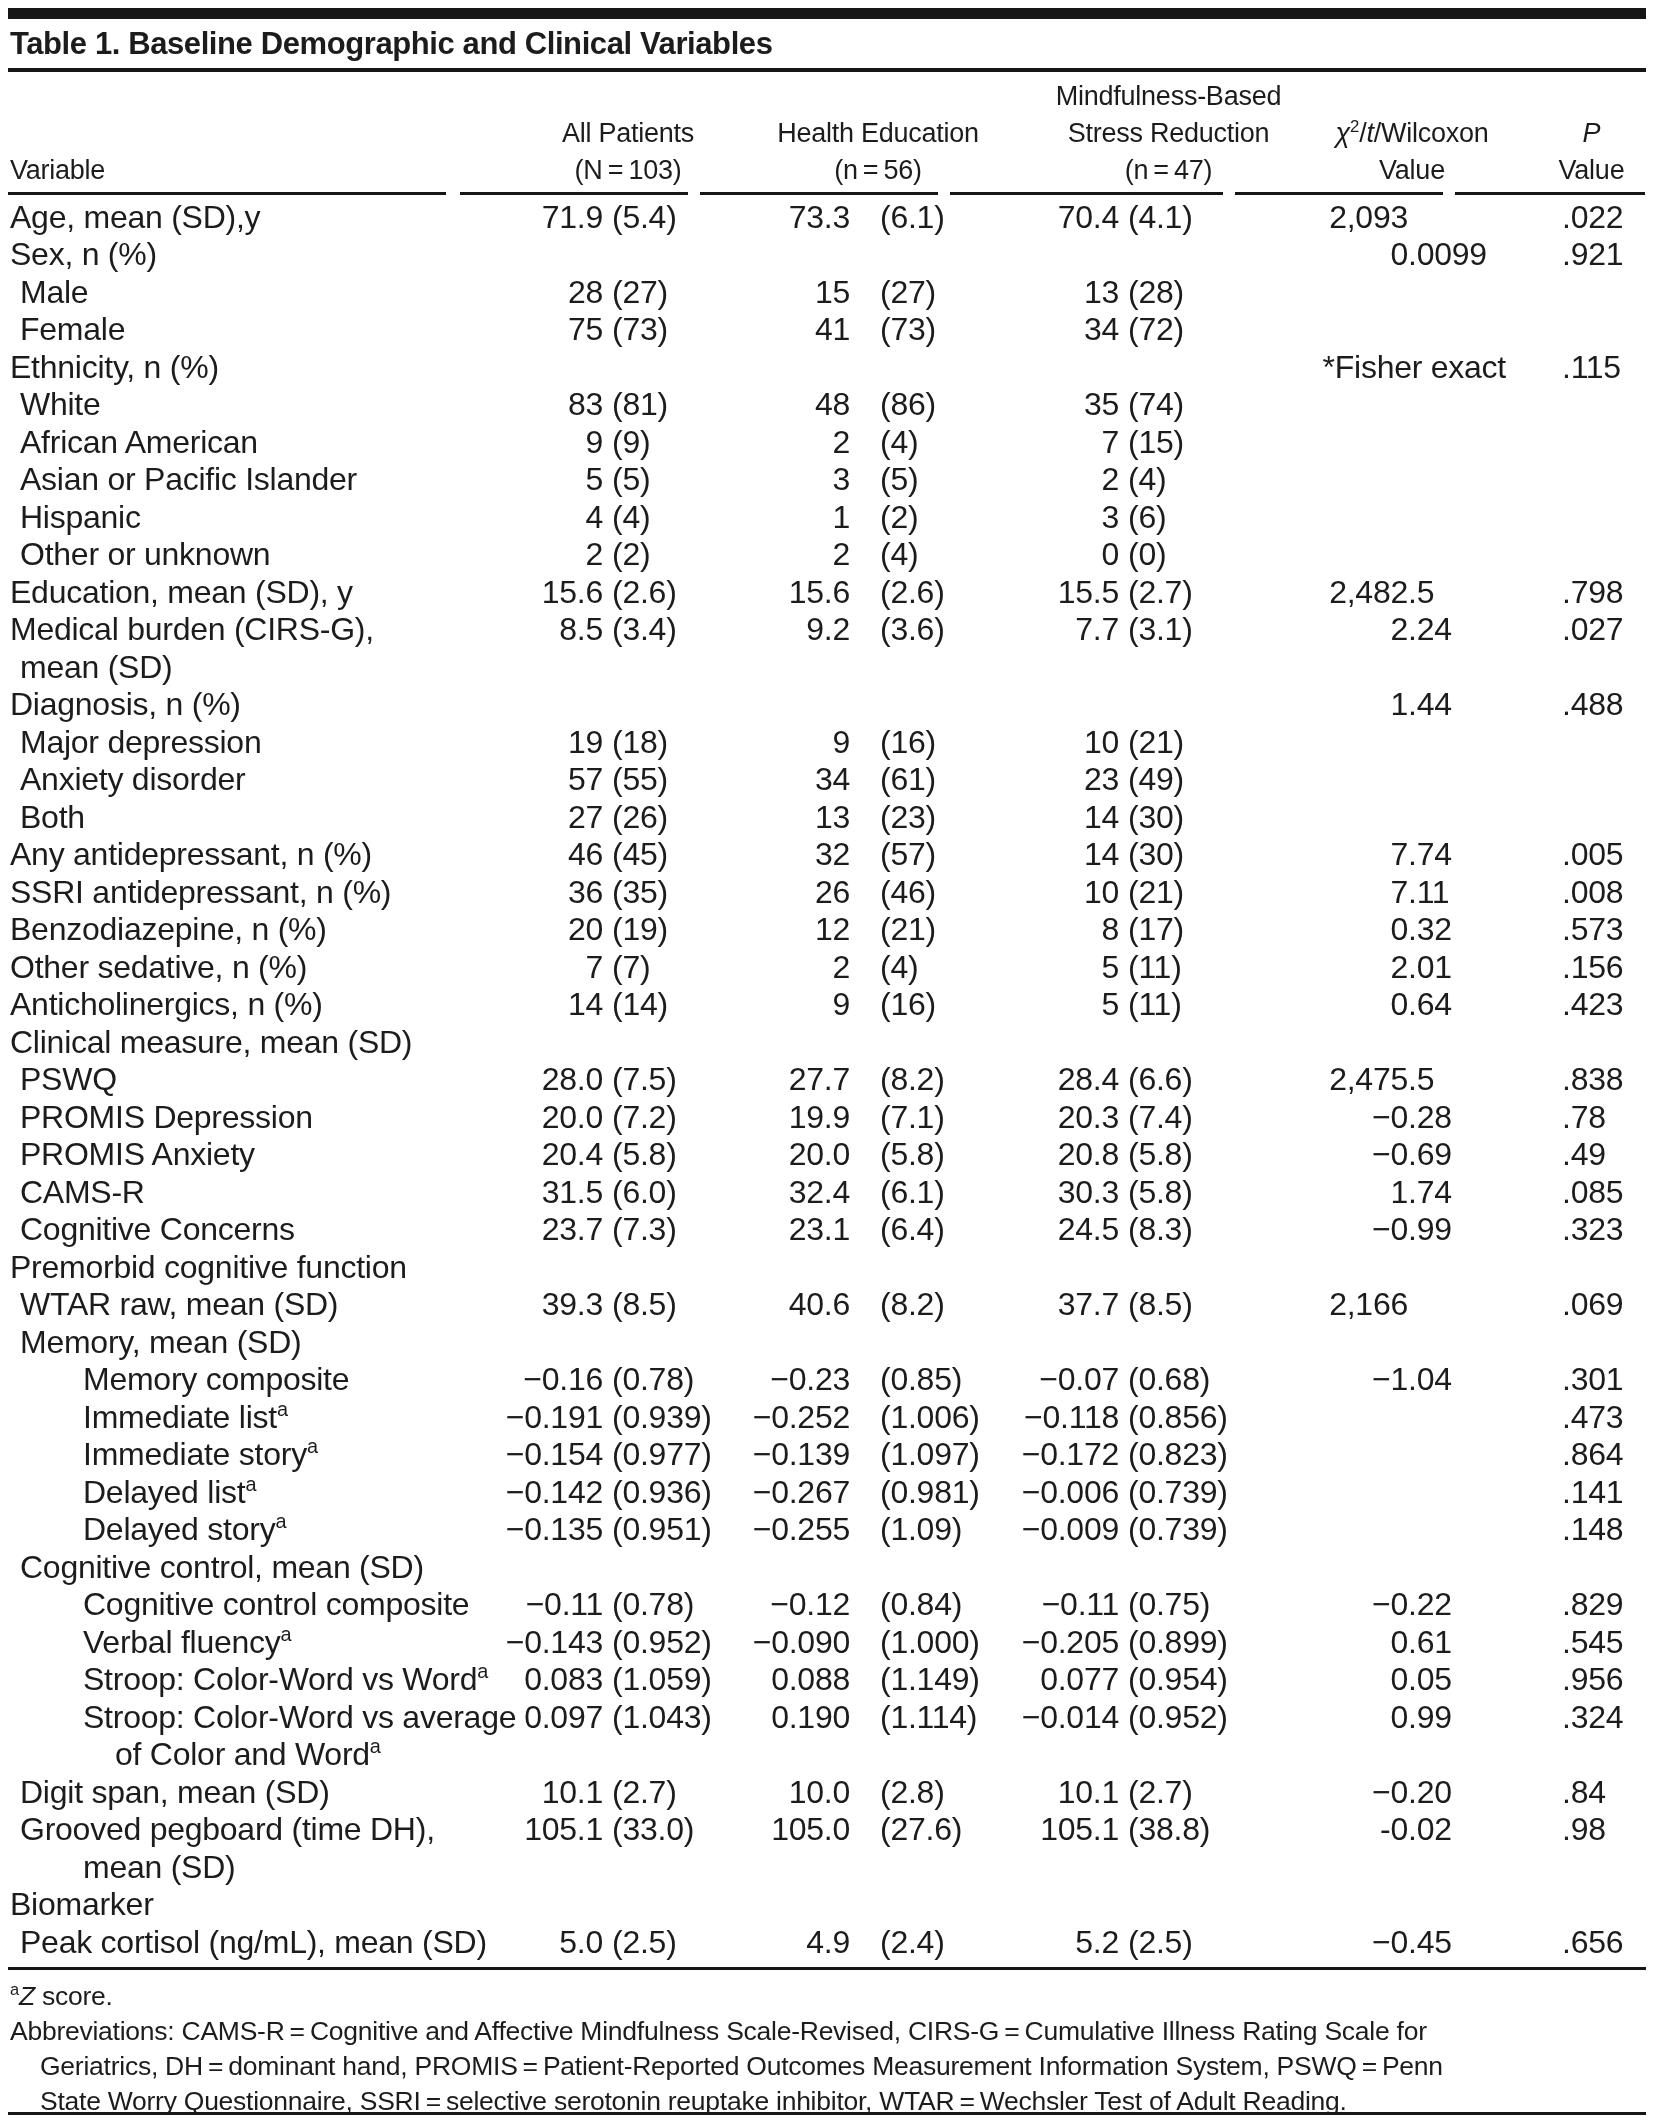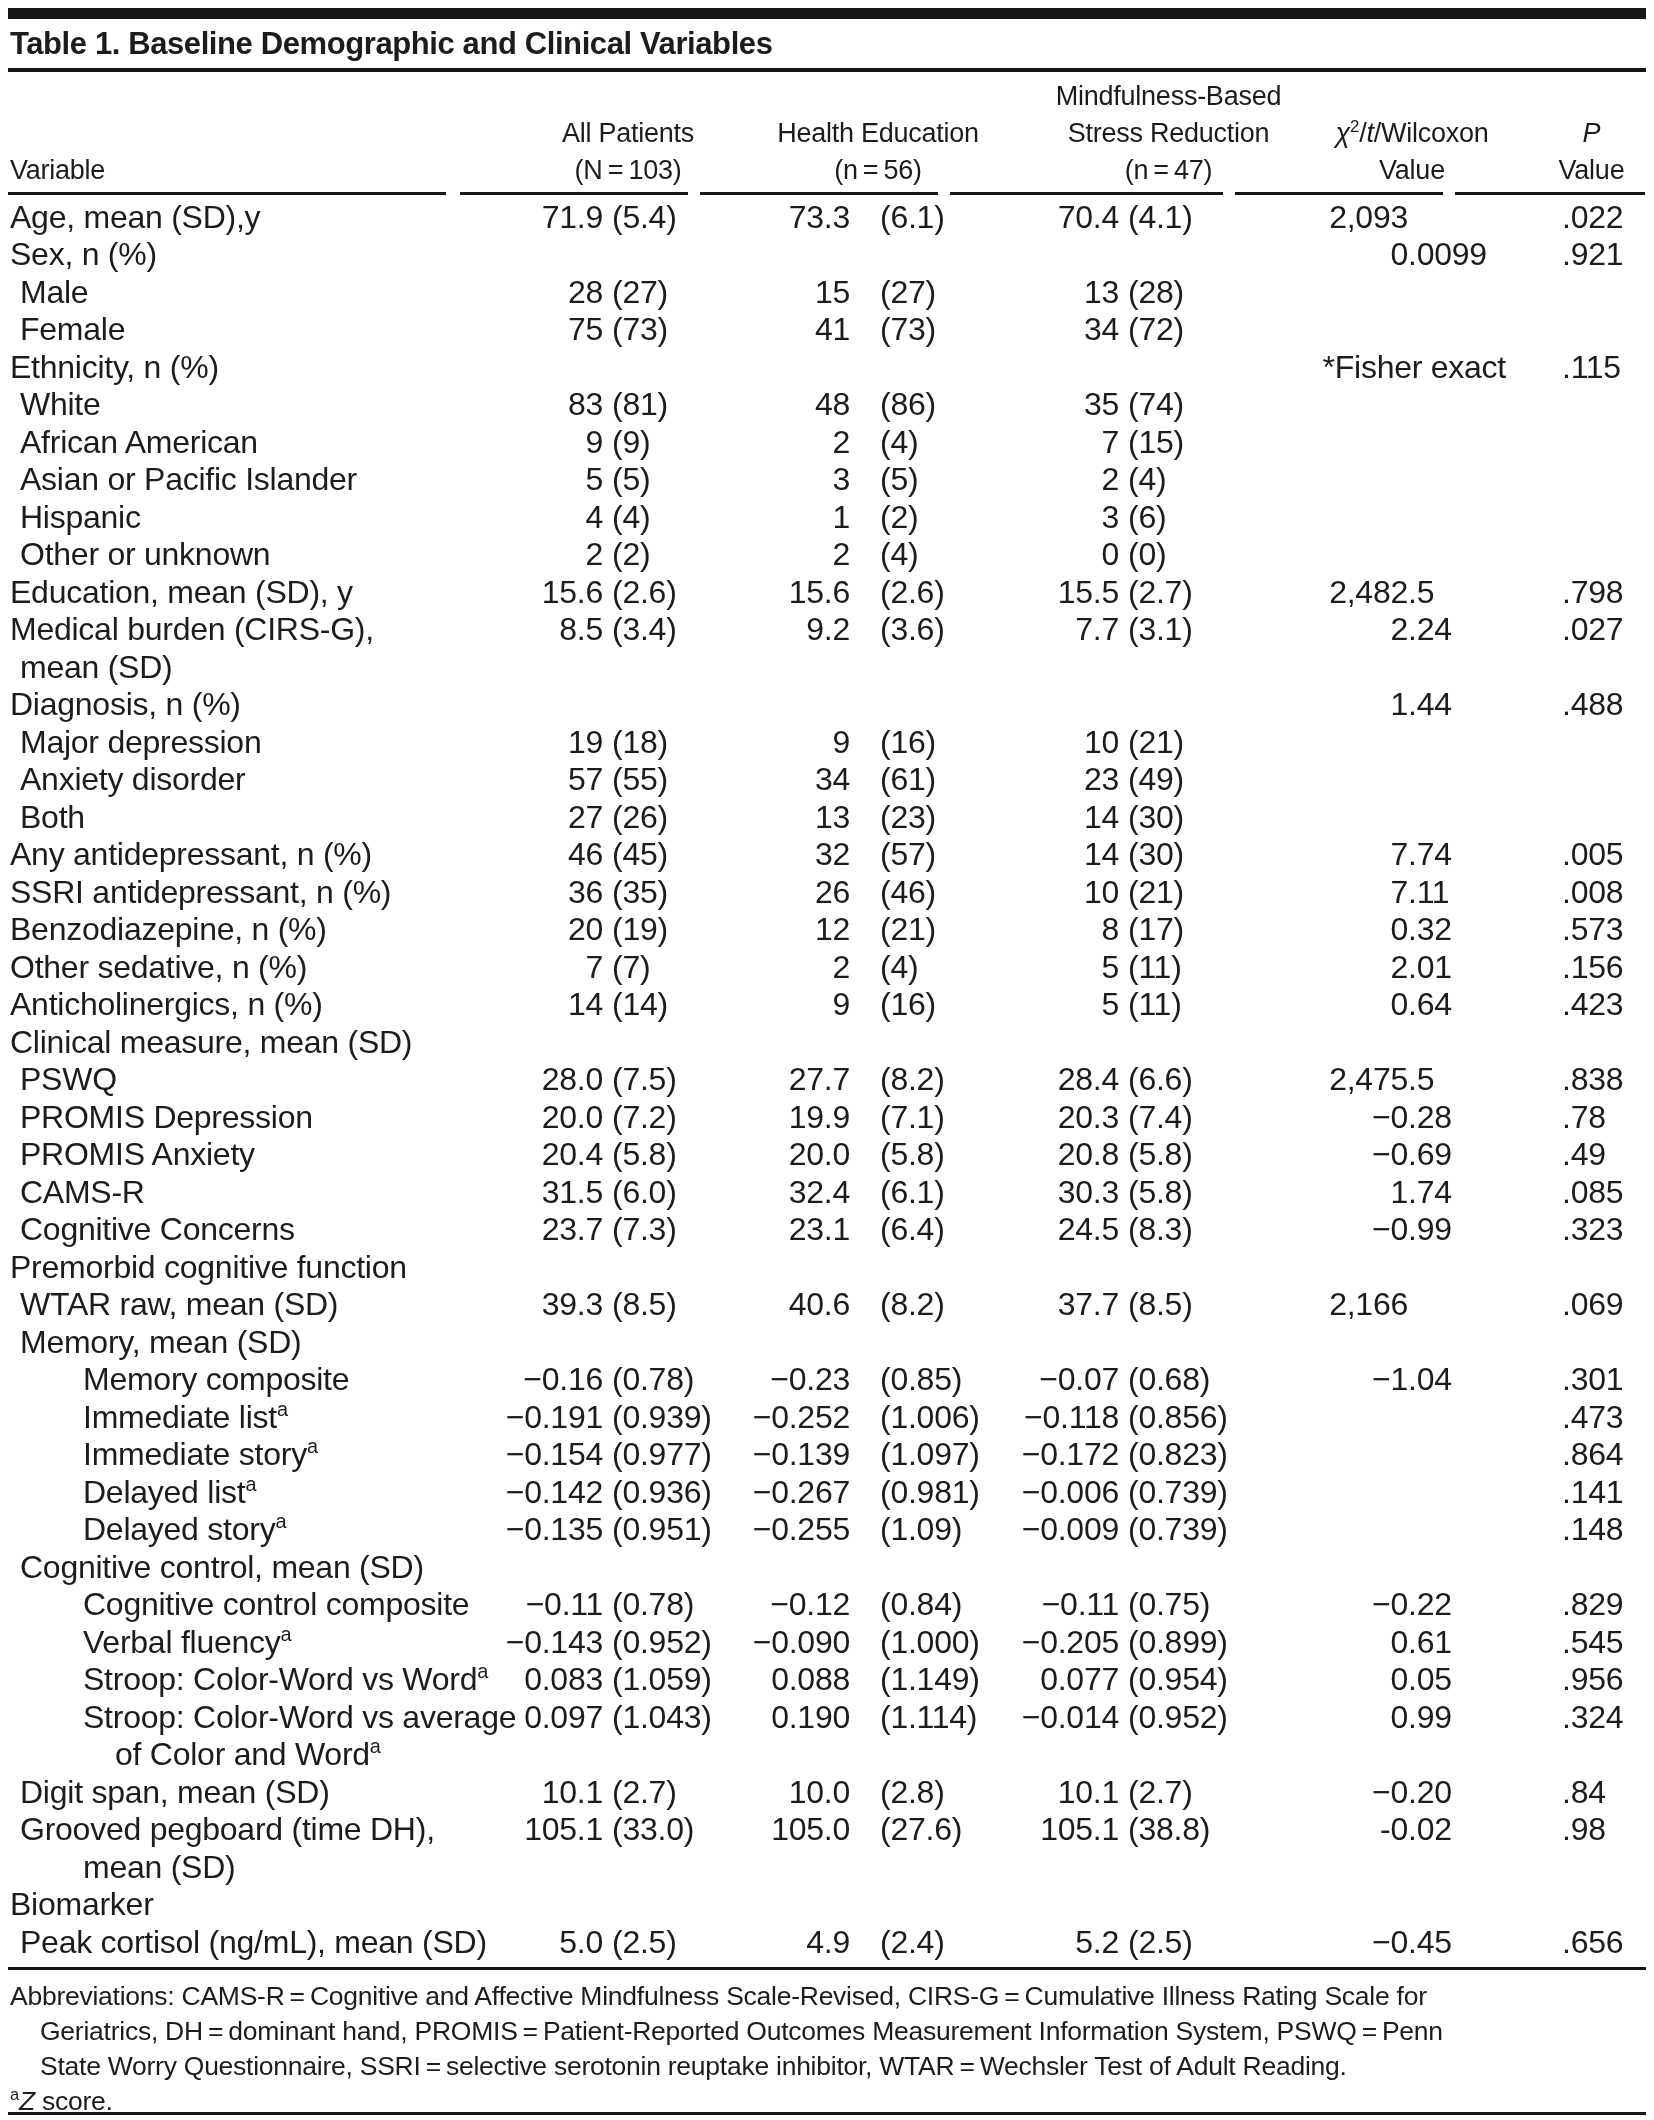--- a/index.html
+++ b/index.html
@@ -1077,18 +1077,18 @@
           <span class="int">−0</span>
           <span class="frac">.45</span>
         </div>
         <div class="cell c-p">.656</div>
       </div>
     </div>
 
   <div class="prerule"></div>
 
   <div class="footnotes">
+    <div class="fn"><sup>a</sup><span class="it">Z</span><span> score.</span></div>
     <div class="fn abbrev">Abbreviations: CAMS-R = Cognitive and Affective Mindfulness Scale-Revised, CIRS-G = Cumulative Illness Rating Scale for Geriatrics, DH = dominant hand, PROMIS = Patient-Reported Outcomes Measurement Information System, PSWQ = Penn State Worry Questionnaire, SSRI = selective serotonin reuptake inhibitor, WTAR = Wechsler Test of Adult Reading.</div>
-    <div class="fn"><sup>a</sup><span class="it">Z</span><span> score.</span></div>
   </div>
 
   <div class="bottomrule"></div>
 </div>
 
 </body></html>

